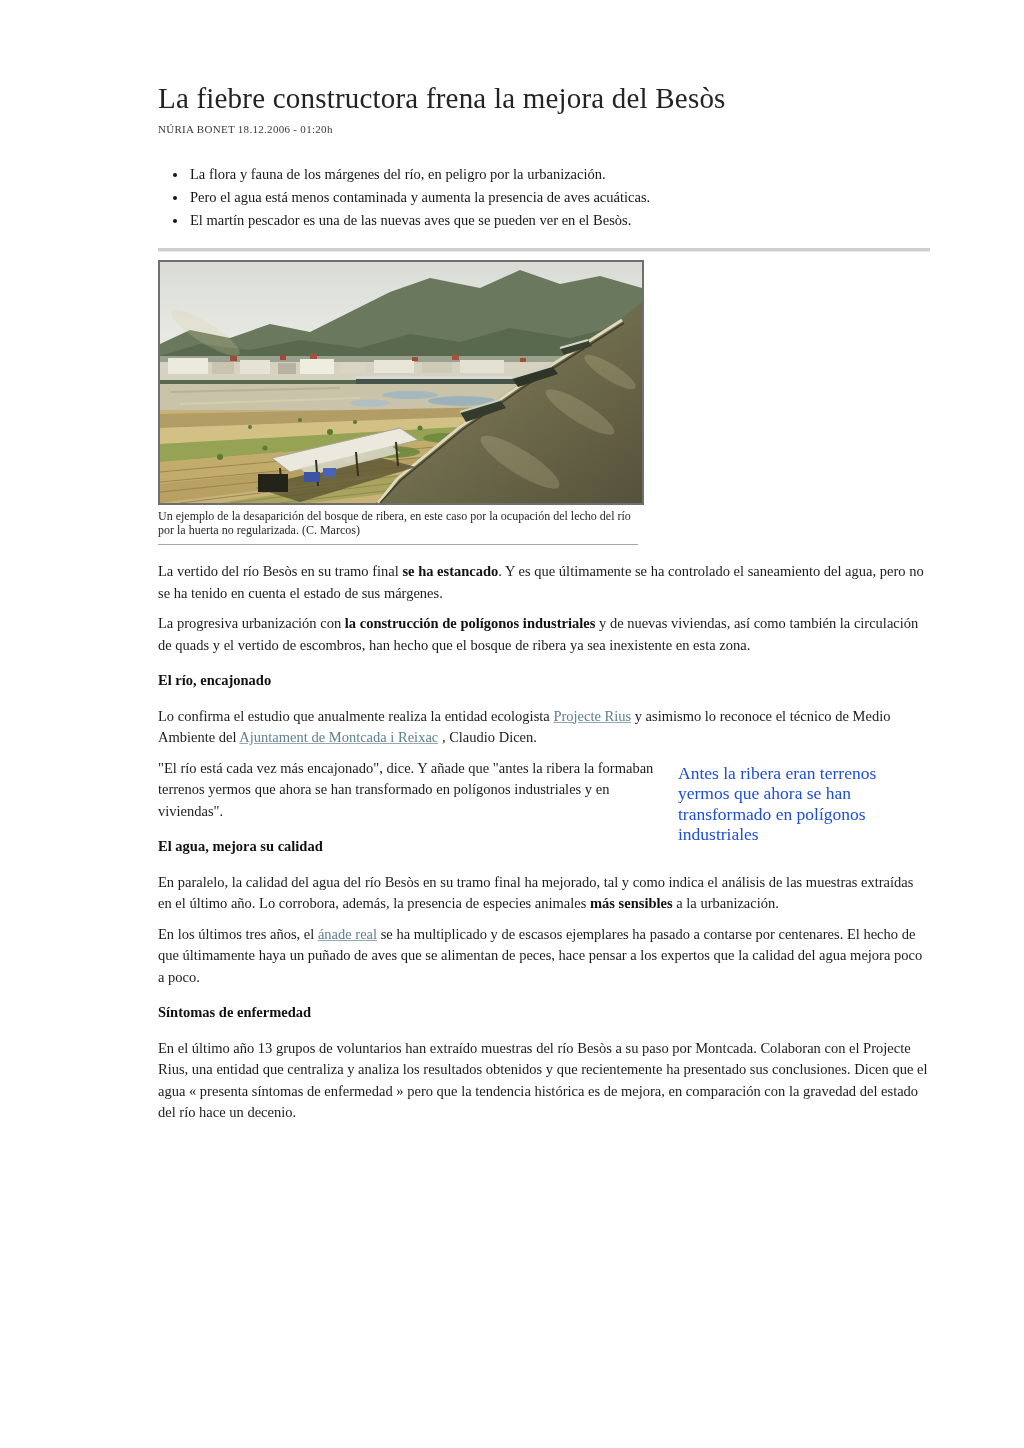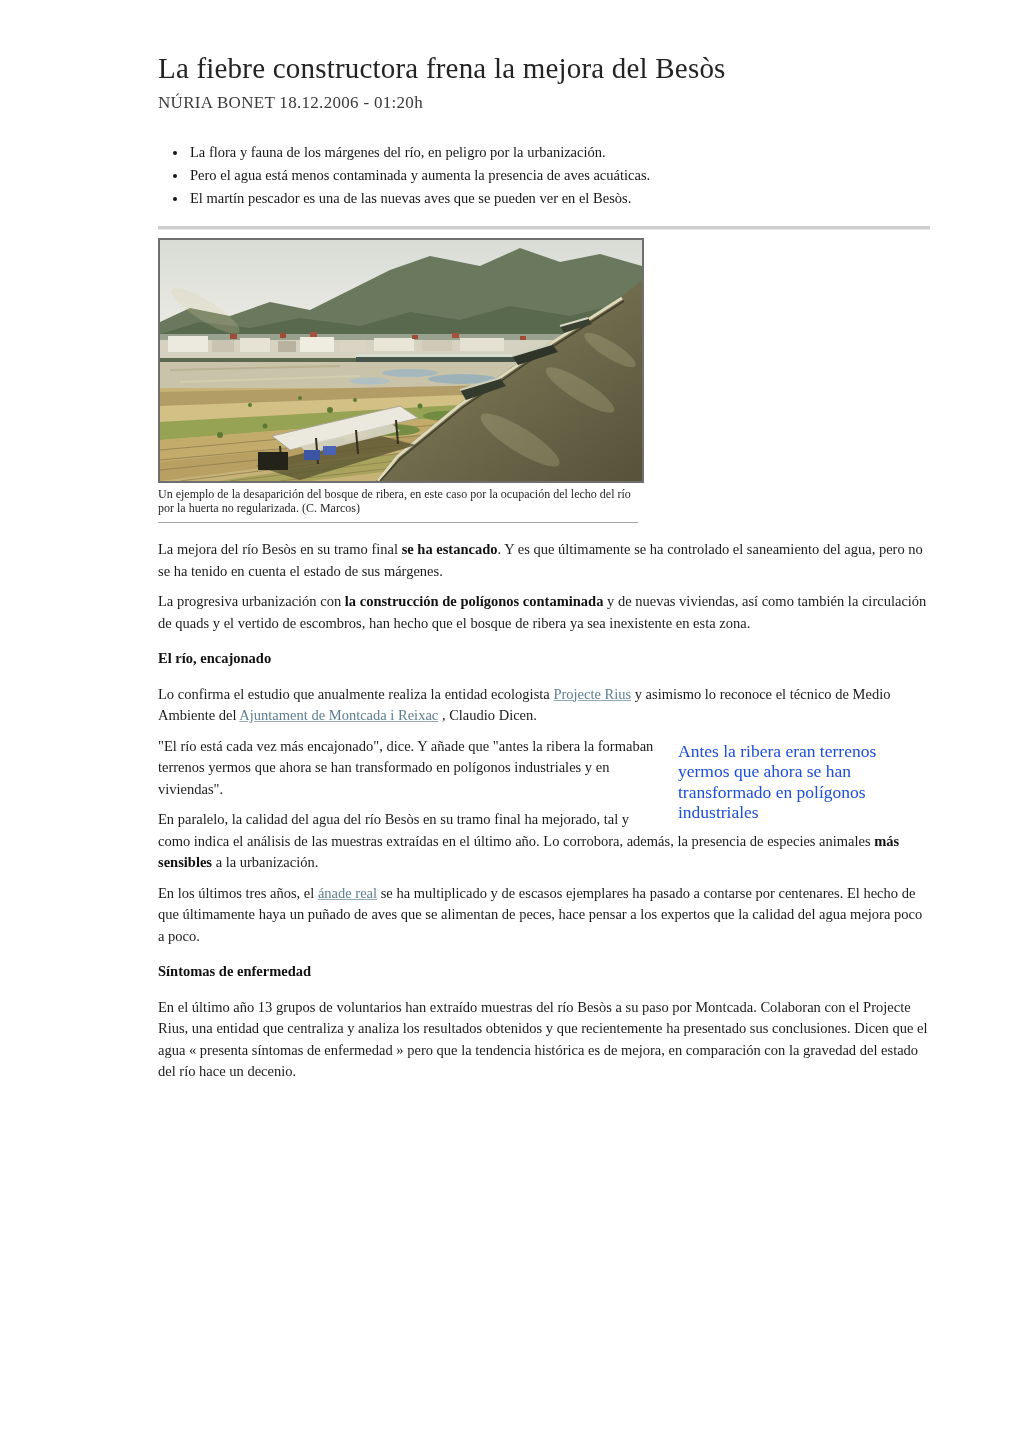--- a/index.html
+++ b/index.html
@@ -6,33 +6,33 @@
     margin: 0; padding: 0;
     background: #ffffff;
     width: 1024px; height: 1448px;
     overflow: hidden;
     font-family: "Liberation Serif", "DejaVu Serif", serif;
     color: #1b1b1b;
   }
   .content {
     margin-left: 158px;
     width: 772px;
-    padding-top: 52px;
+    padding-top: 82px;
   }
   h1.title {
     margin: 0;
     font-size: 29px;
     font-weight: 400;
     line-height: 33px;
     color: #232323;
     letter-spacing: 0.2px;
   }
   .byline {
     margin-top: 8px;
-    font-size: 17px;
+    font-size: 11px;
     color: #3a3a3a;
     letter-spacing: 0.3px;
   }
   ul.summary {
     margin: 28px 0 0 0;
     padding-left: 30px;
     font-size: 14.5px;
     line-height: 23px;
     color: #161616;
   }
@@ -228,25 +228,26 @@
         <rect x="144" y="210" width="16" height="10" fill="#3c55a2"></rect>
         <rect x="163" y="206" width="13" height="9" fill="#4a63b4"></rect>
         <rect x="98" y="212" width="30" height="18" fill="#23231a"></rect>
       </svg>
     </div>
     <div class="caption">Un ejemplo de la desaparición del bosque de ribera, en este caso por la ocupación del lecho del río por la huerta no regularizada. (C. Marcos)</div>
     <div class="hr-cap"></div>
   </div>
 
   <div class="body" id="article-body">
-      <p><span>La mejora del río Besòs en su tramo final </span><b>se ha estancado</b><span>. Y es que últimamente se ha controlado el saneamiento del agua, pero no se ha tenido en cuenta el estado de sus márgenes.</span></p>
-      <p><span>La progresiva urbanización con </span><b>la construcción de polígonos contaminada</b><span> y de nuevas viviendas, así como también la circulación de quads y el vertido de escombros, han hecho que el bosque de ribera ya sea inexistente en esta zona.</span></p>
+      <p><span>La vertido del río Besòs en su tramo final </span><b>se ha estancado</b><span>. Y es que últimamente se ha controlado el saneamiento del agua, pero no se ha tenido en cuenta el estado de sus márgenes.</span></p>
+      <p><span>La progresiva urbanización con </span><b>la construcción de polígonos industriales</b><span> y de nuevas viviendas, así como también la circulación de quads y el vertido de escombros, han hecho que el bosque de ribera ya sea inexistente en esta zona.</span></p>
       <h3 class="subhead">El río, encajonado</h3>
       <p><span>Lo confirma el estudio que anualmente realiza la entidad ecologista </span><a href="#" class="inline">Projecte Rius</a><span> y asimismo lo reconoce el técnico de Medio Ambiente del </span><a href="#" class="inline">Ajuntament de Montcada i Reixac</a><span> , Claudio Dicen.</span></p>
       <div class="pullquote">Antes la ribera eran terrenos yermos que ahora se han transformado en polígonos industriales</div>
       <p><span>"El río está cada vez más encajonado", dice. Y añade que "antes la ribera la formaban terrenos yermos que ahora se han transformado en polígonos industriales y en viviendas".</span></p>
+      <h3 class="subhead">El agua, mejora su calidad</h3>
       <p><span>En paralelo, la calidad del agua del río Besòs en su tramo final ha mejorado, tal y como indica el análisis de las muestras extraídas en el último año. Lo corrobora, además, la presencia de especies animales </span><b>más sensibles</b><span> a la urbanización.</span></p>
       <p><span>En los últimos tres años, el </span><a href="#" class="inline">ánade real</a><span> se ha multiplicado y de escasos ejemplares ha pasado a contarse por centenares. El hecho de que últimamente haya un puñado de aves que se alimentan de peces, hace pensar a los expertos que la calidad del agua mejora poco a poco.</span></p>
       <h3 class="subhead">Síntomas de enfermedad</h3>
       <p><span>En el último año 13 grupos de voluntarios han extraído muestras del río Besòs a su paso por Montcada. Colaboran con el Projecte Rius, una entidad que centraliza y analiza los resultados obtenidos y que recientemente ha presentado sus conclusiones. Dicen que el agua « presenta síntomas de enfermedad » pero que la tendencia histórica es de mejora, en comparación con la gravedad del estado del río hace un decenio.</span></p>
     </div>
 
 </div>
 
 </body></html>

